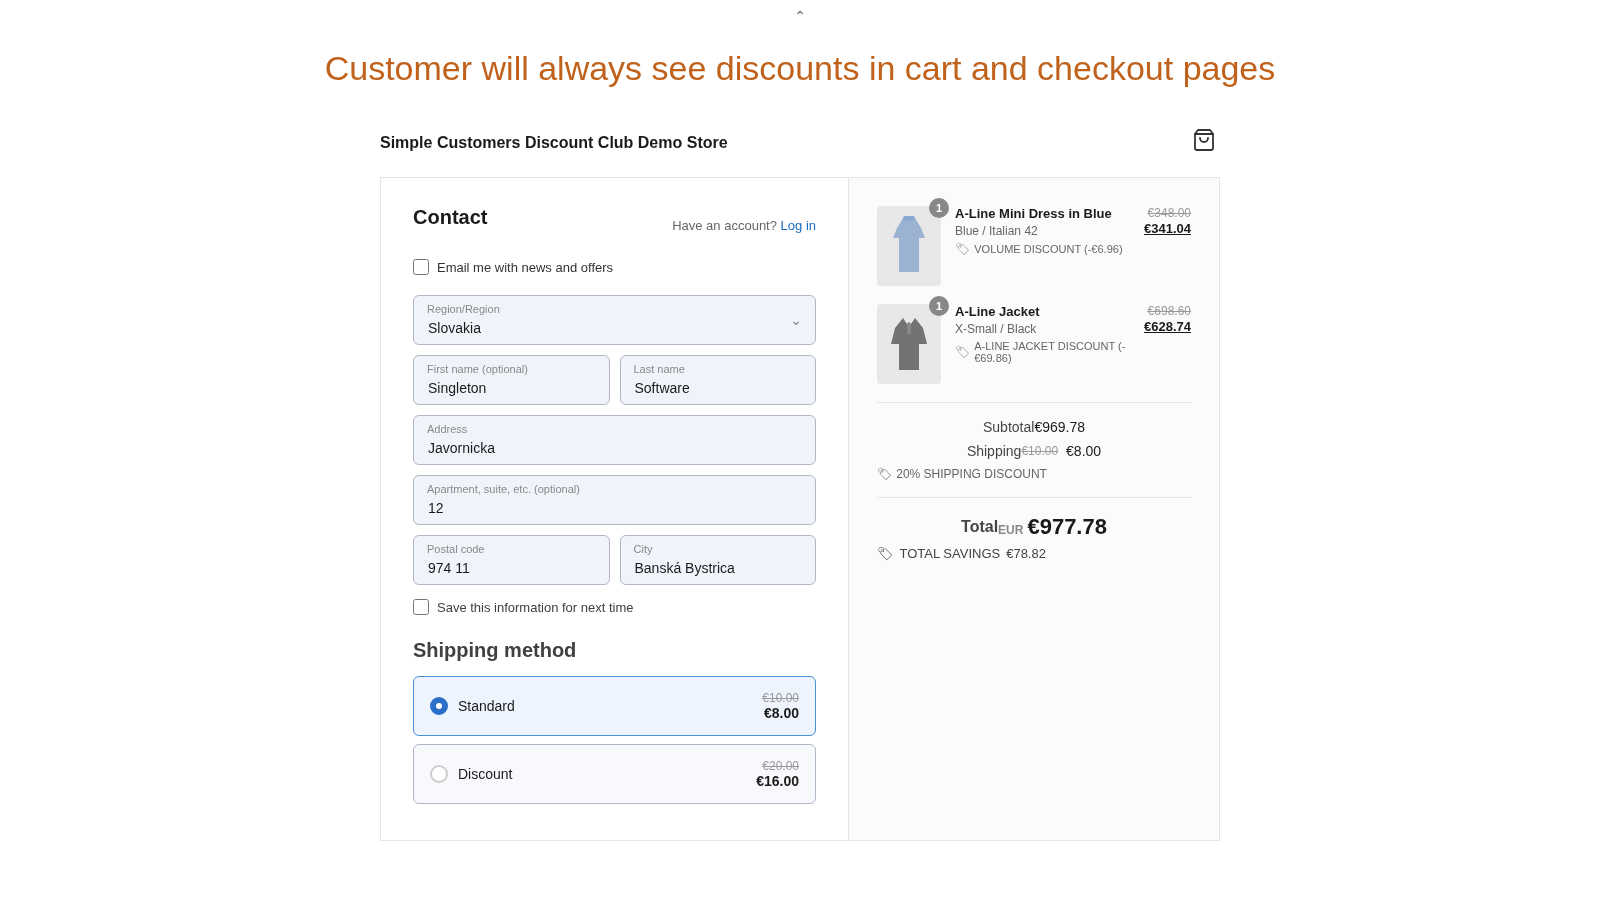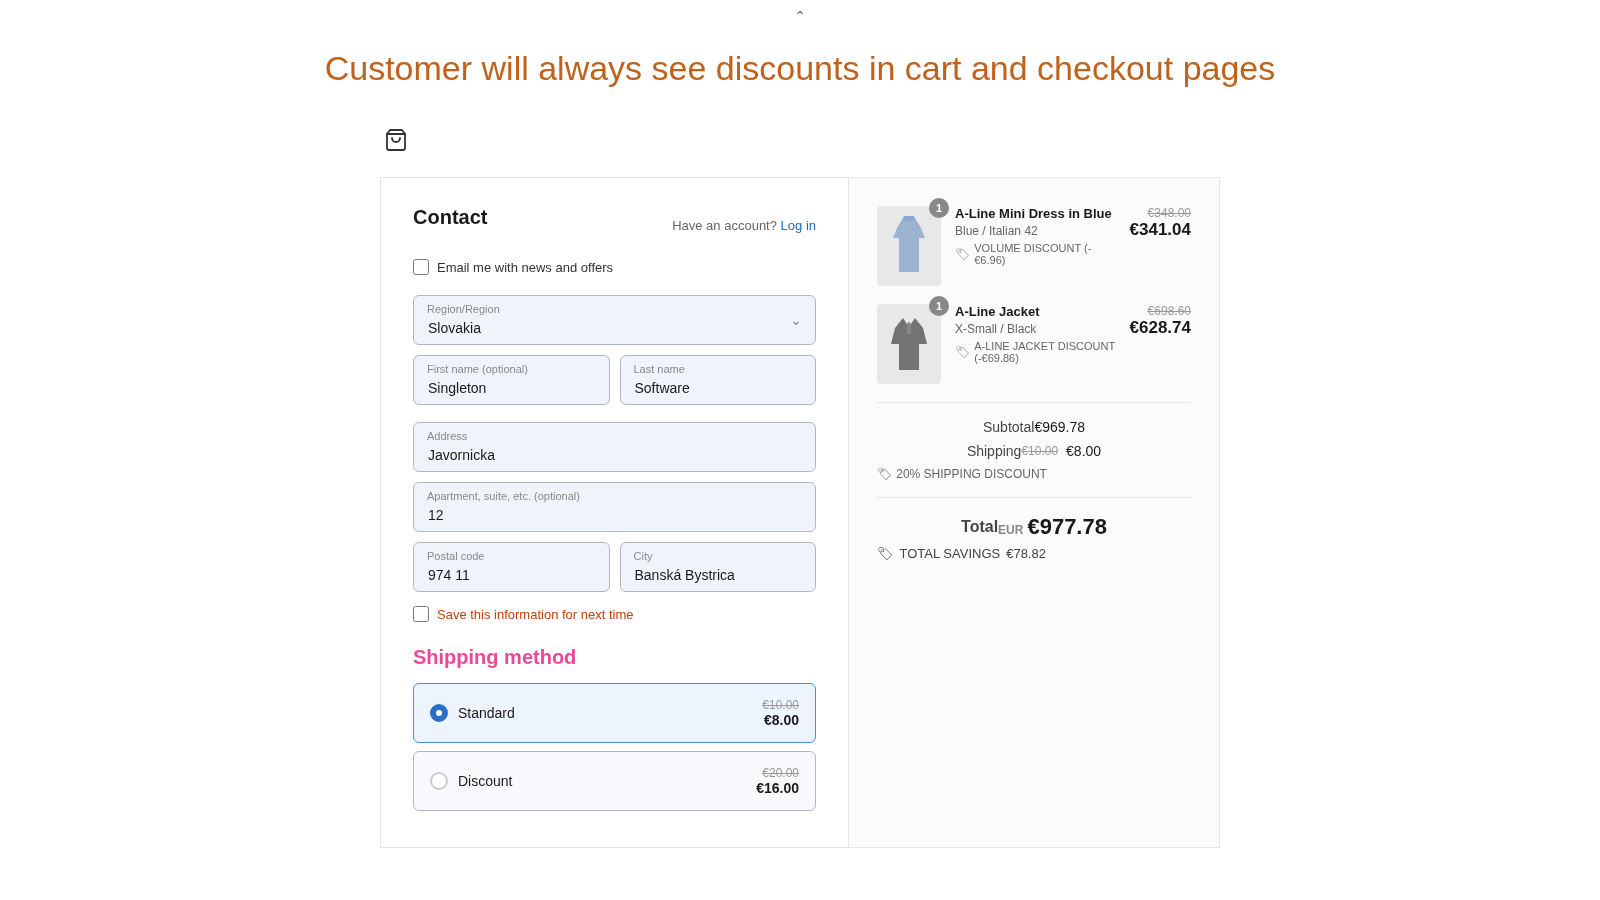--- a/index.html
+++ b/index.html
@@ -188,21 +188,21 @@
     }
 
     .name-row {
       display: flex;
       gap: 10px;
       margin-bottom: 10px;
     }
 
     .name-row .field-wrapper {
       flex: 1;
-      margin-bottom: 7px;
+      margin-bottom: 0;
     }
 
     .postal-city-row {
       display: flex;
       gap: 10px;
       margin-bottom: 14px;
     }
 
     .postal-city-row .field-wrapper {
       flex: 1;
@@ -217,28 +217,28 @@
     }
 
     .save-info-row input[type="checkbox"] {
       width: 16px;
       height: 16px;
       cursor: pointer;
     }
 
     .save-info-row label {
       font-size: 13px;
-      color: #c2410c;
+      color: #404040;
       cursor: pointer;
     }
 
     .shipping-section-title {
       font-size: 20px;
       font-weight: 600;
-      color: #ec4899;
+      color: #404040;
       margin-bottom: 14px;
     }
 
     .shipping-option {
       border: 1.5px solid #b0b8c8;
       border-radius: 6px;
       padding: 14px 16px;
       margin-bottom: 8px;
       display: flex;
       align-items: center;
@@ -387,23 +387,24 @@
     }
 
     .item-price-original {
       font-size: 12px;
       color: #999;
       text-decoration: line-through;
       display: block;
     }
 
     .item-price-final {
-      font-size: 17px;
+      font-size: 13px;
       font-weight: 600;
       color: #1a1a1a;
+      text-decoration: underline;
     }
 
     .summary-divider {
       border: none;
       border-top: 1px solid #e5e5e5;
       margin: 16px 0;
     }
 
     .summary-row {
       display: flex;
@@ -467,20 +468,21 @@
 </head>
 <body>
 
 <div class="chevron-up">⌃</div>
 
 <h1 class="hero-title">Customer will always see discounts in cart and checkout pages</h1>
 
 <div class="store-container">
 
   <div class="store-header">
+    <span class="store-title">Simple Customers Discount Club Demo Store</span>
     <button class="cart-icon-btn" title="Cart">
       
       <svg width="24" height="24" viewBox="0 0 24 24" fill="none" stroke="currentColor" stroke-width="1.8" stroke-linecap="round" stroke-linejoin="round">
         <path d="M6 2L3 6v14a2 2 0 002 2h14a2 2 0 002-2V6l-3-4z"></path>
         <line x1="3" y1="6" x2="21" y2="6"></line>
         <path d="M16 10a4 4 0 01-8 0"></path>
       </svg>
     </button>
   </div>
 

